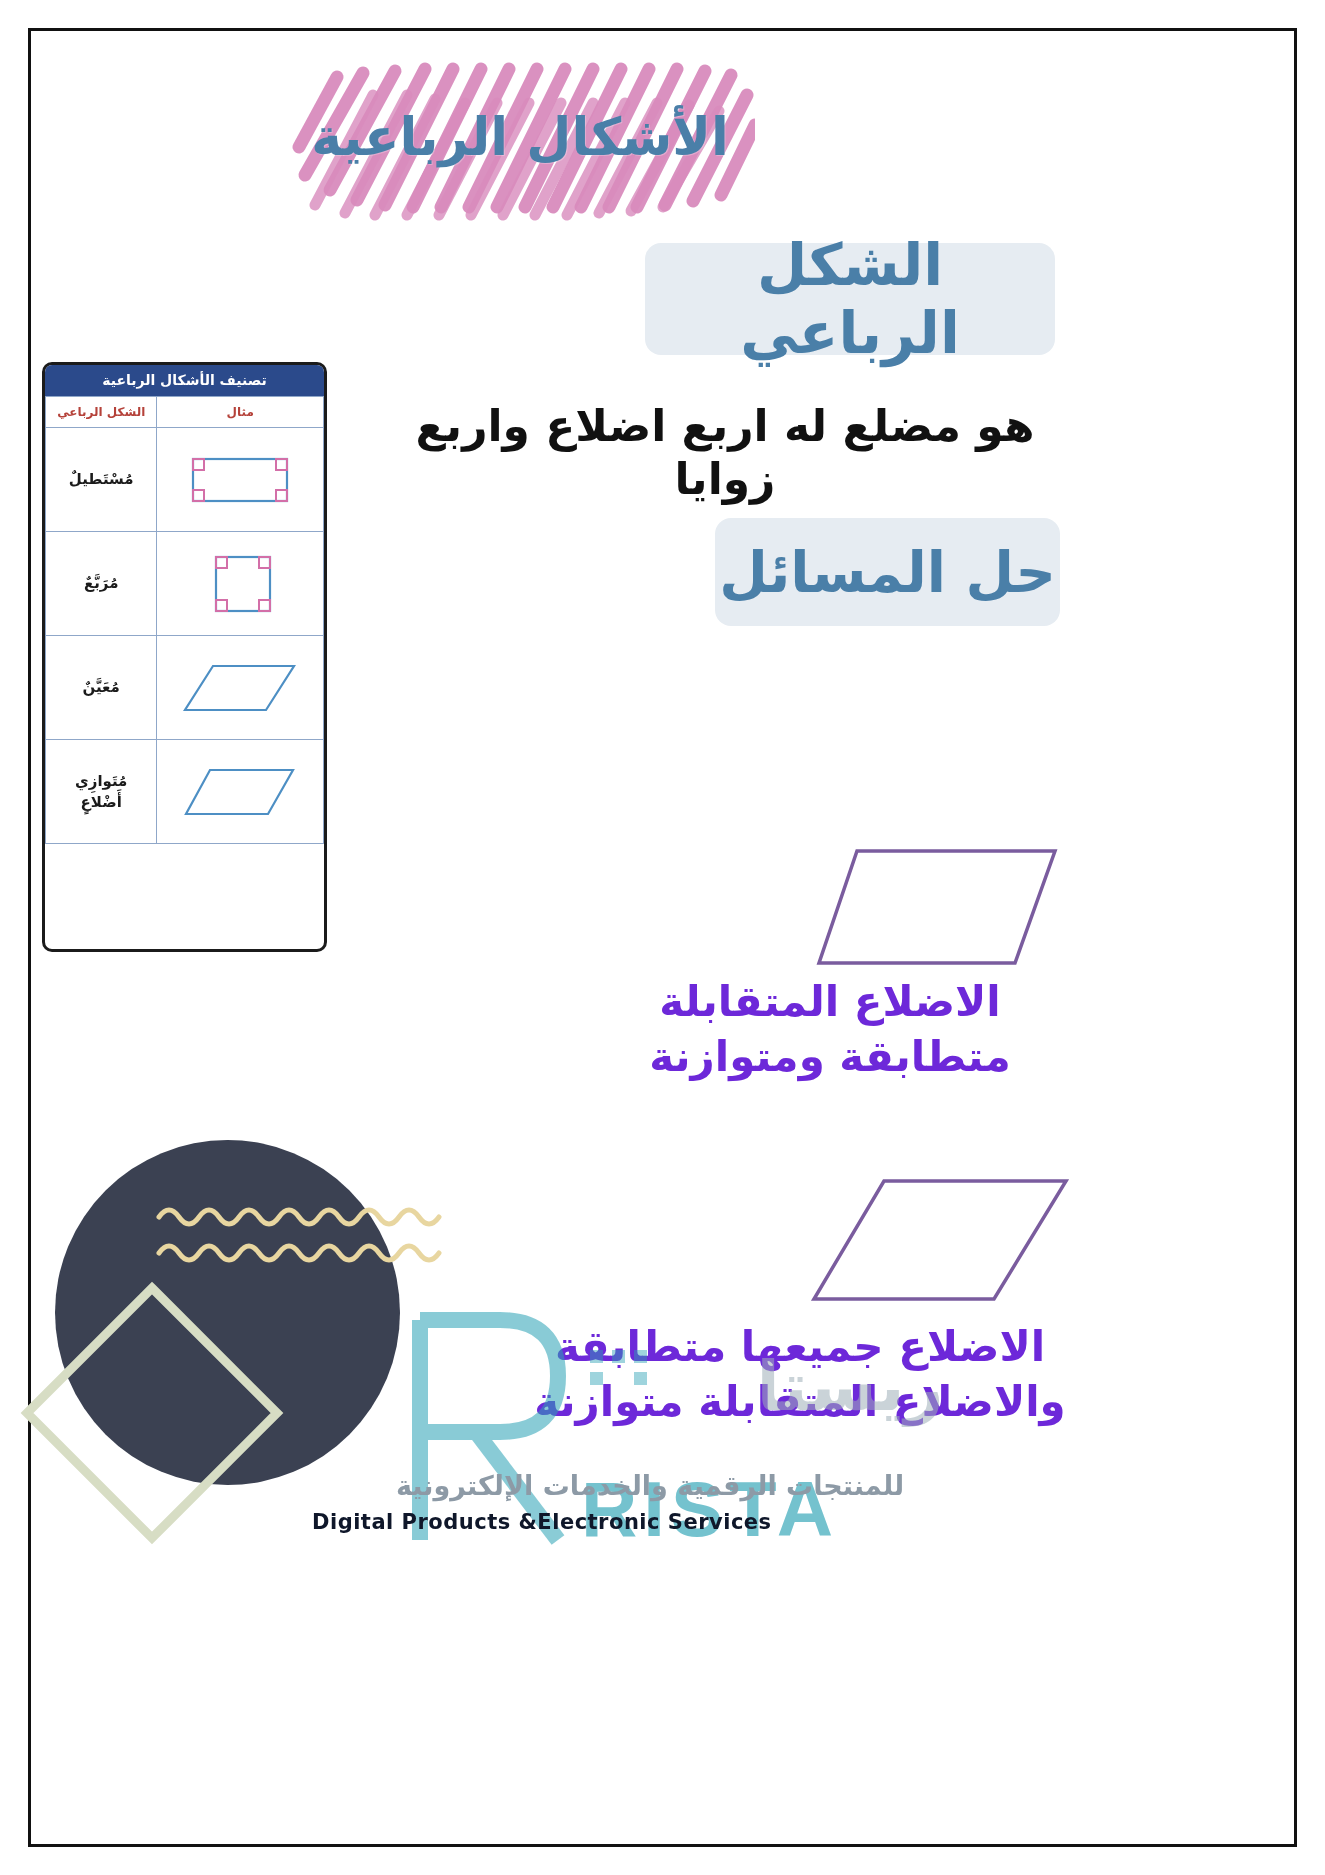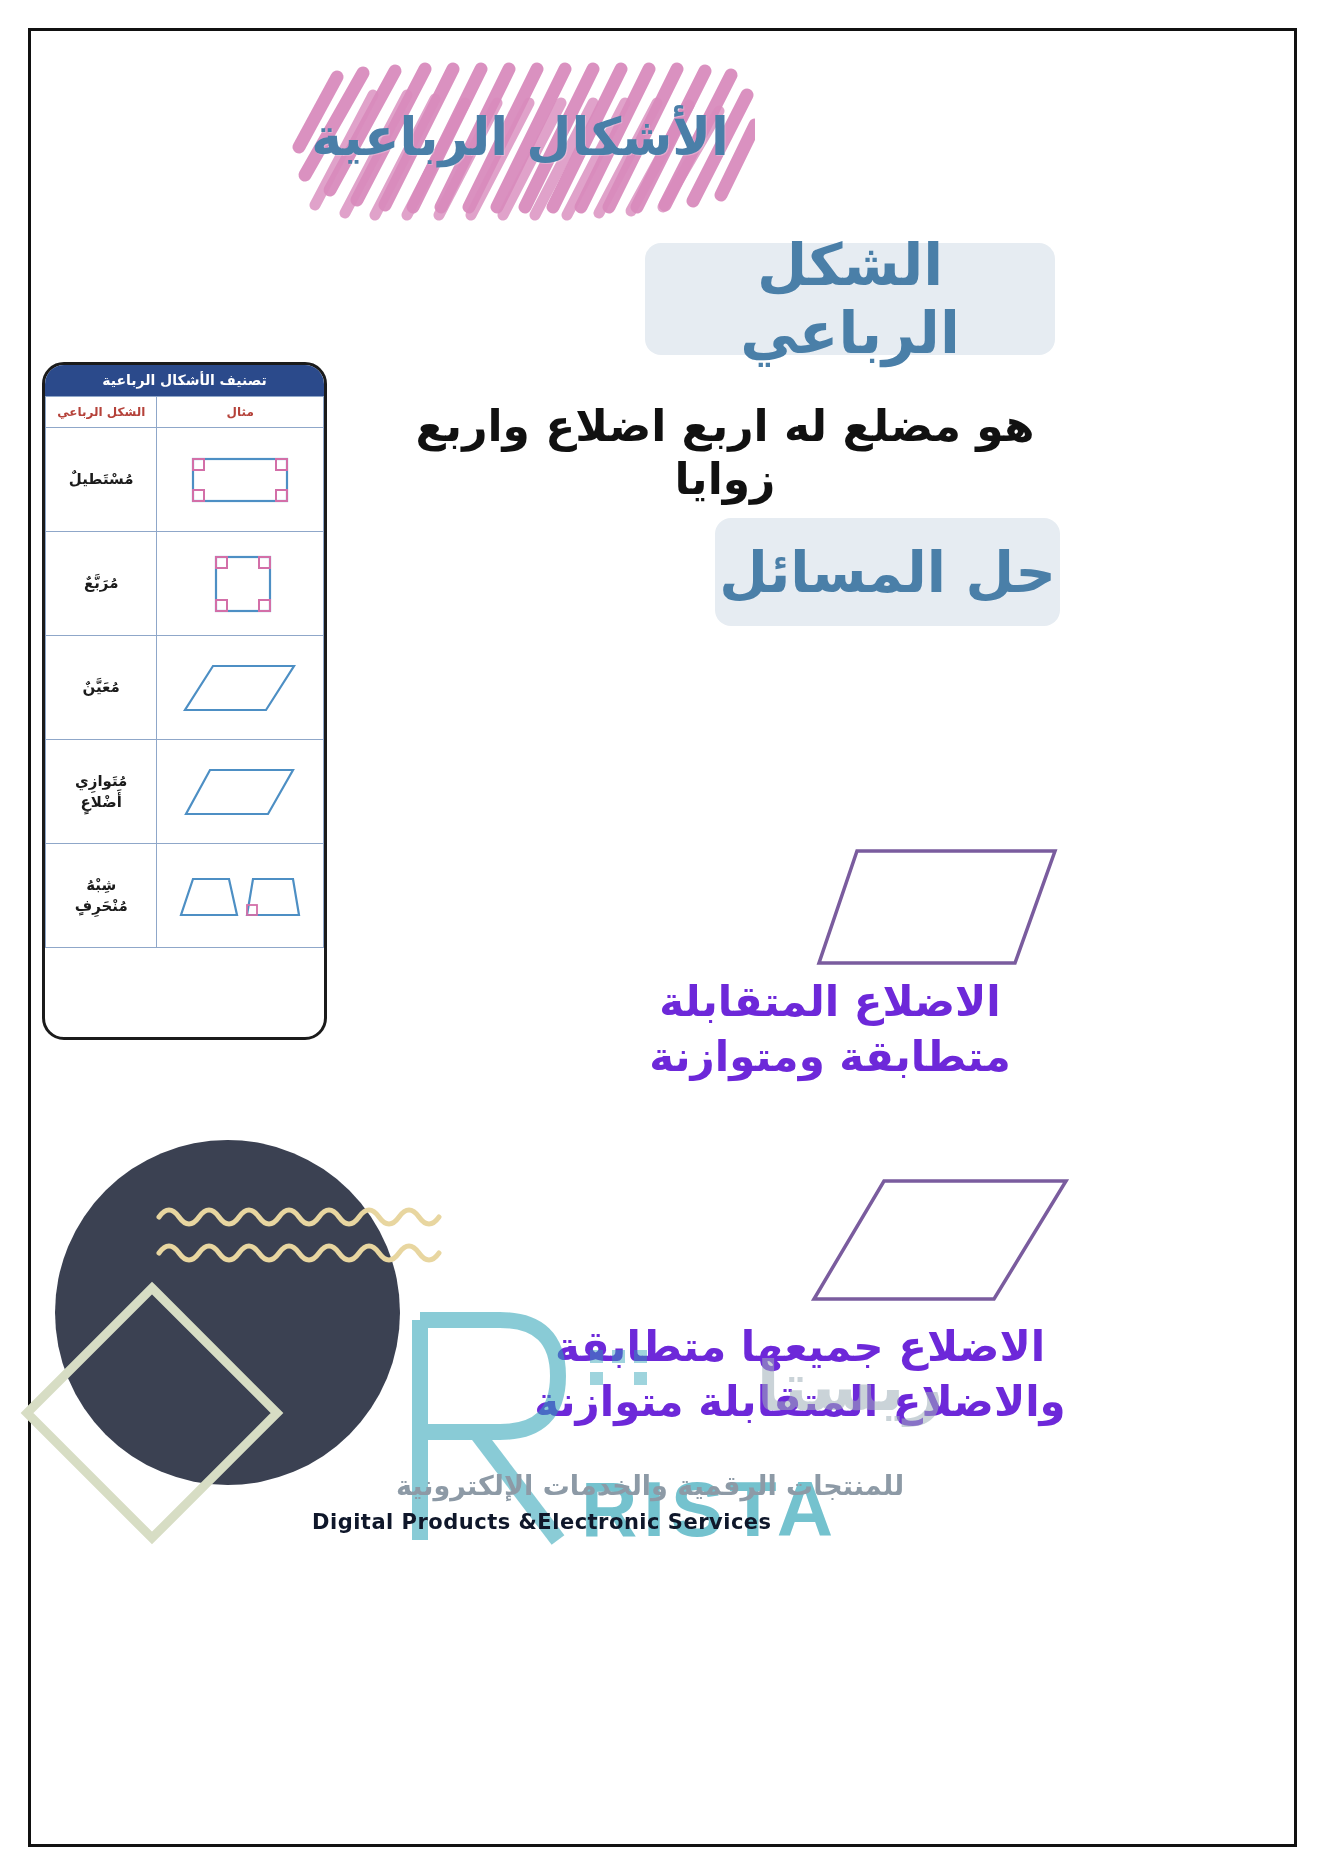--- a/index.html
+++ b/index.html
@@ -152,24 +152,24 @@
     width: 265px;
     height: 265px;
   }
 
   
   .table-card {
     position: absolute;
     left: 42px;
     top: 362px;
     width: 285px;
-    height: 678px;
+    height: 590px;
     background: #ffffff;
     border: 3px solid #1b1b1b;
-    border-radius: 22px;
+    border-radius: 10px;
     box-sizing: border-box;
     overflow: hidden;
   }
   .table-card-head {
     background: #2b4a8b;
     color: #ffffff;
     font-size: 14px;
     font-weight: bold;
     text-align: center;
     padding: 7px 0 8px;
@@ -373,30 +373,20 @@
           <td class="name-cell">مُعَيَّنٌ</td>
         </tr>
         <tr>
           <td class="shape-cell">
             <svg width="120" height="60" viewBox="0 0 120 60">
               <polygon points="30,8 113,8 88,52 6,52" fill="none" stroke="#4d8fc4" stroke-width="2.2"></polygon>
             </svg>
           </td>
           <td class="name-cell">مُتَوازِي أَضْلاعٍ</td>
         </tr>
-        <tr>
-          <td class="shape-cell">
-            <svg width="130" height="54" viewBox="0 0 130 54">
-              <polygon points="18,10 54,10 62,46 6,46" fill="none" stroke="#4d8fc4" stroke-width="2.2"></polygon>
-              <polygon points="78,10 118,10 124,46 72,46" fill="none" stroke="#4d8fc4" stroke-width="2.2"></polygon>
-              <rect x="72" y="36" width="10" height="10" fill="none" stroke="#d36fa8" stroke-width="1.8"></rect>
-            </svg>
-          </td>
-          <td class="name-cell">شِبْهُ مُنْحَرِفٍ</td>
-        </tr>
       </tbody>
     </table>
   </div>
 
   <svg class="watermark" viewBox="0 0 760 280">
 
     <g opacity="0.55" fill="none" stroke="#2aa2b5" stroke-width="16">
       <path d="M130,30 L130,250"></path>
       <path d="M130,30 L210,30 q58,0 58,56 q0,56 -58,56 L130,142"></path>
       <path d="M186,142 L268,250"></path>

